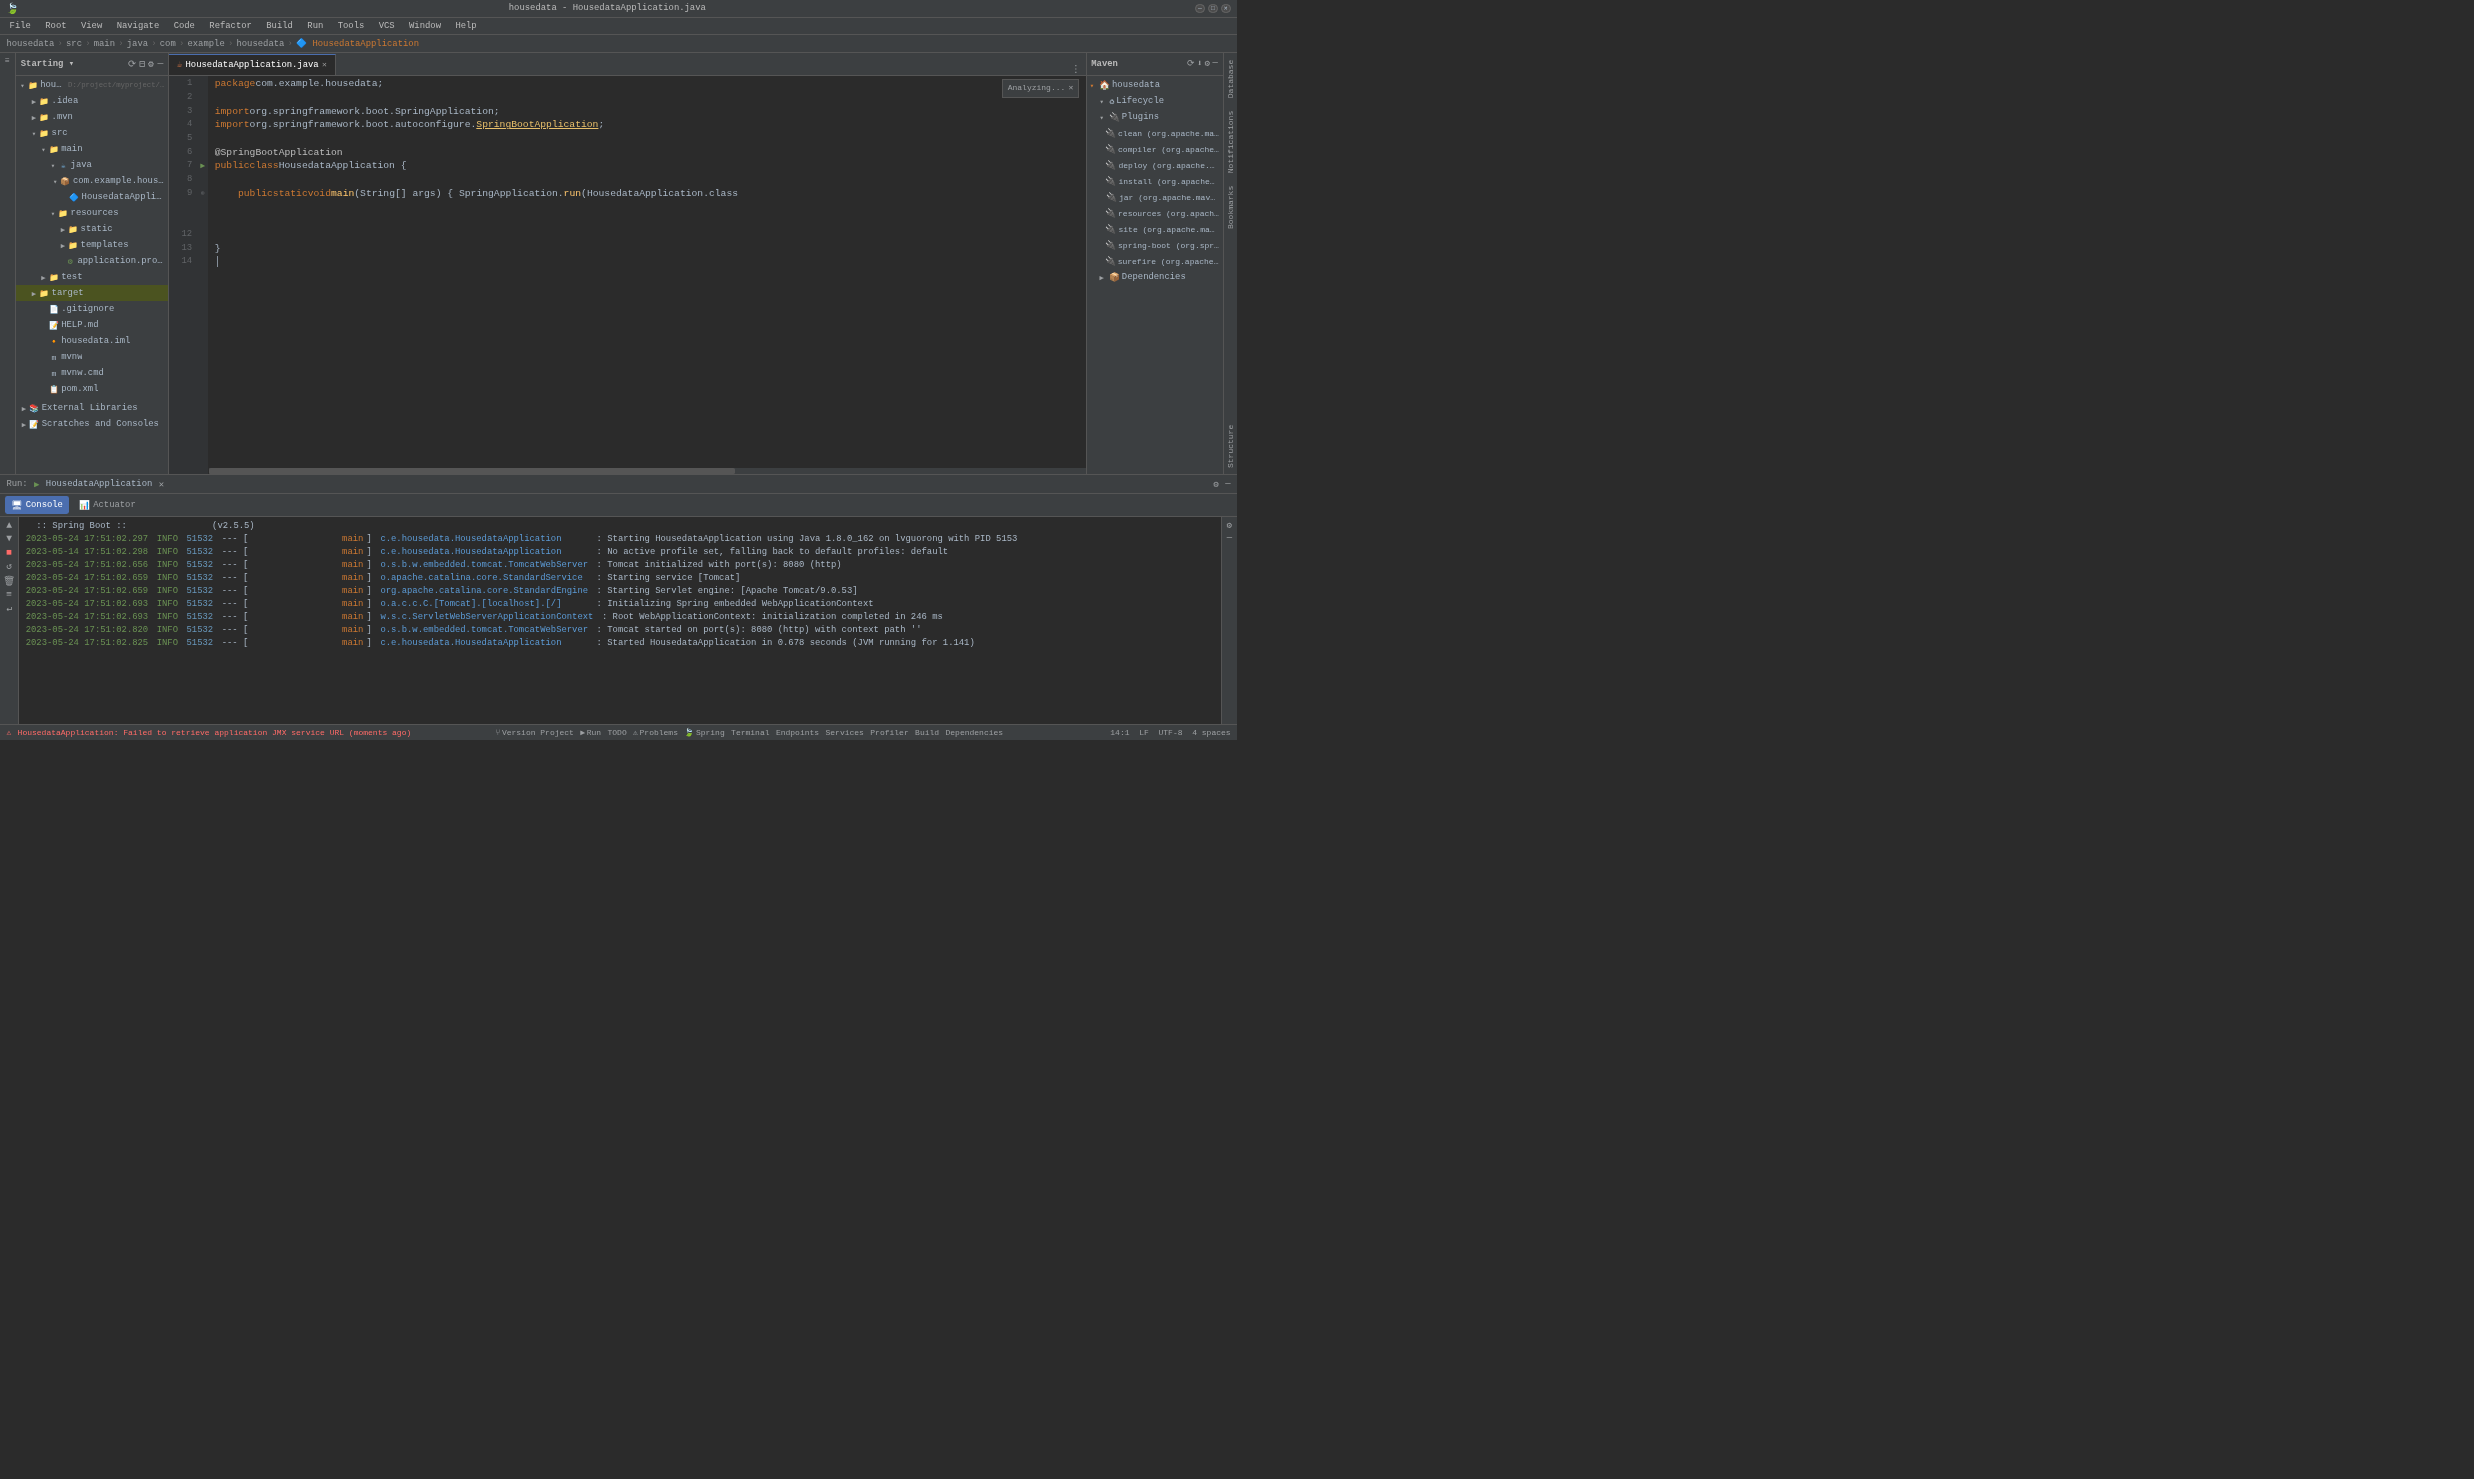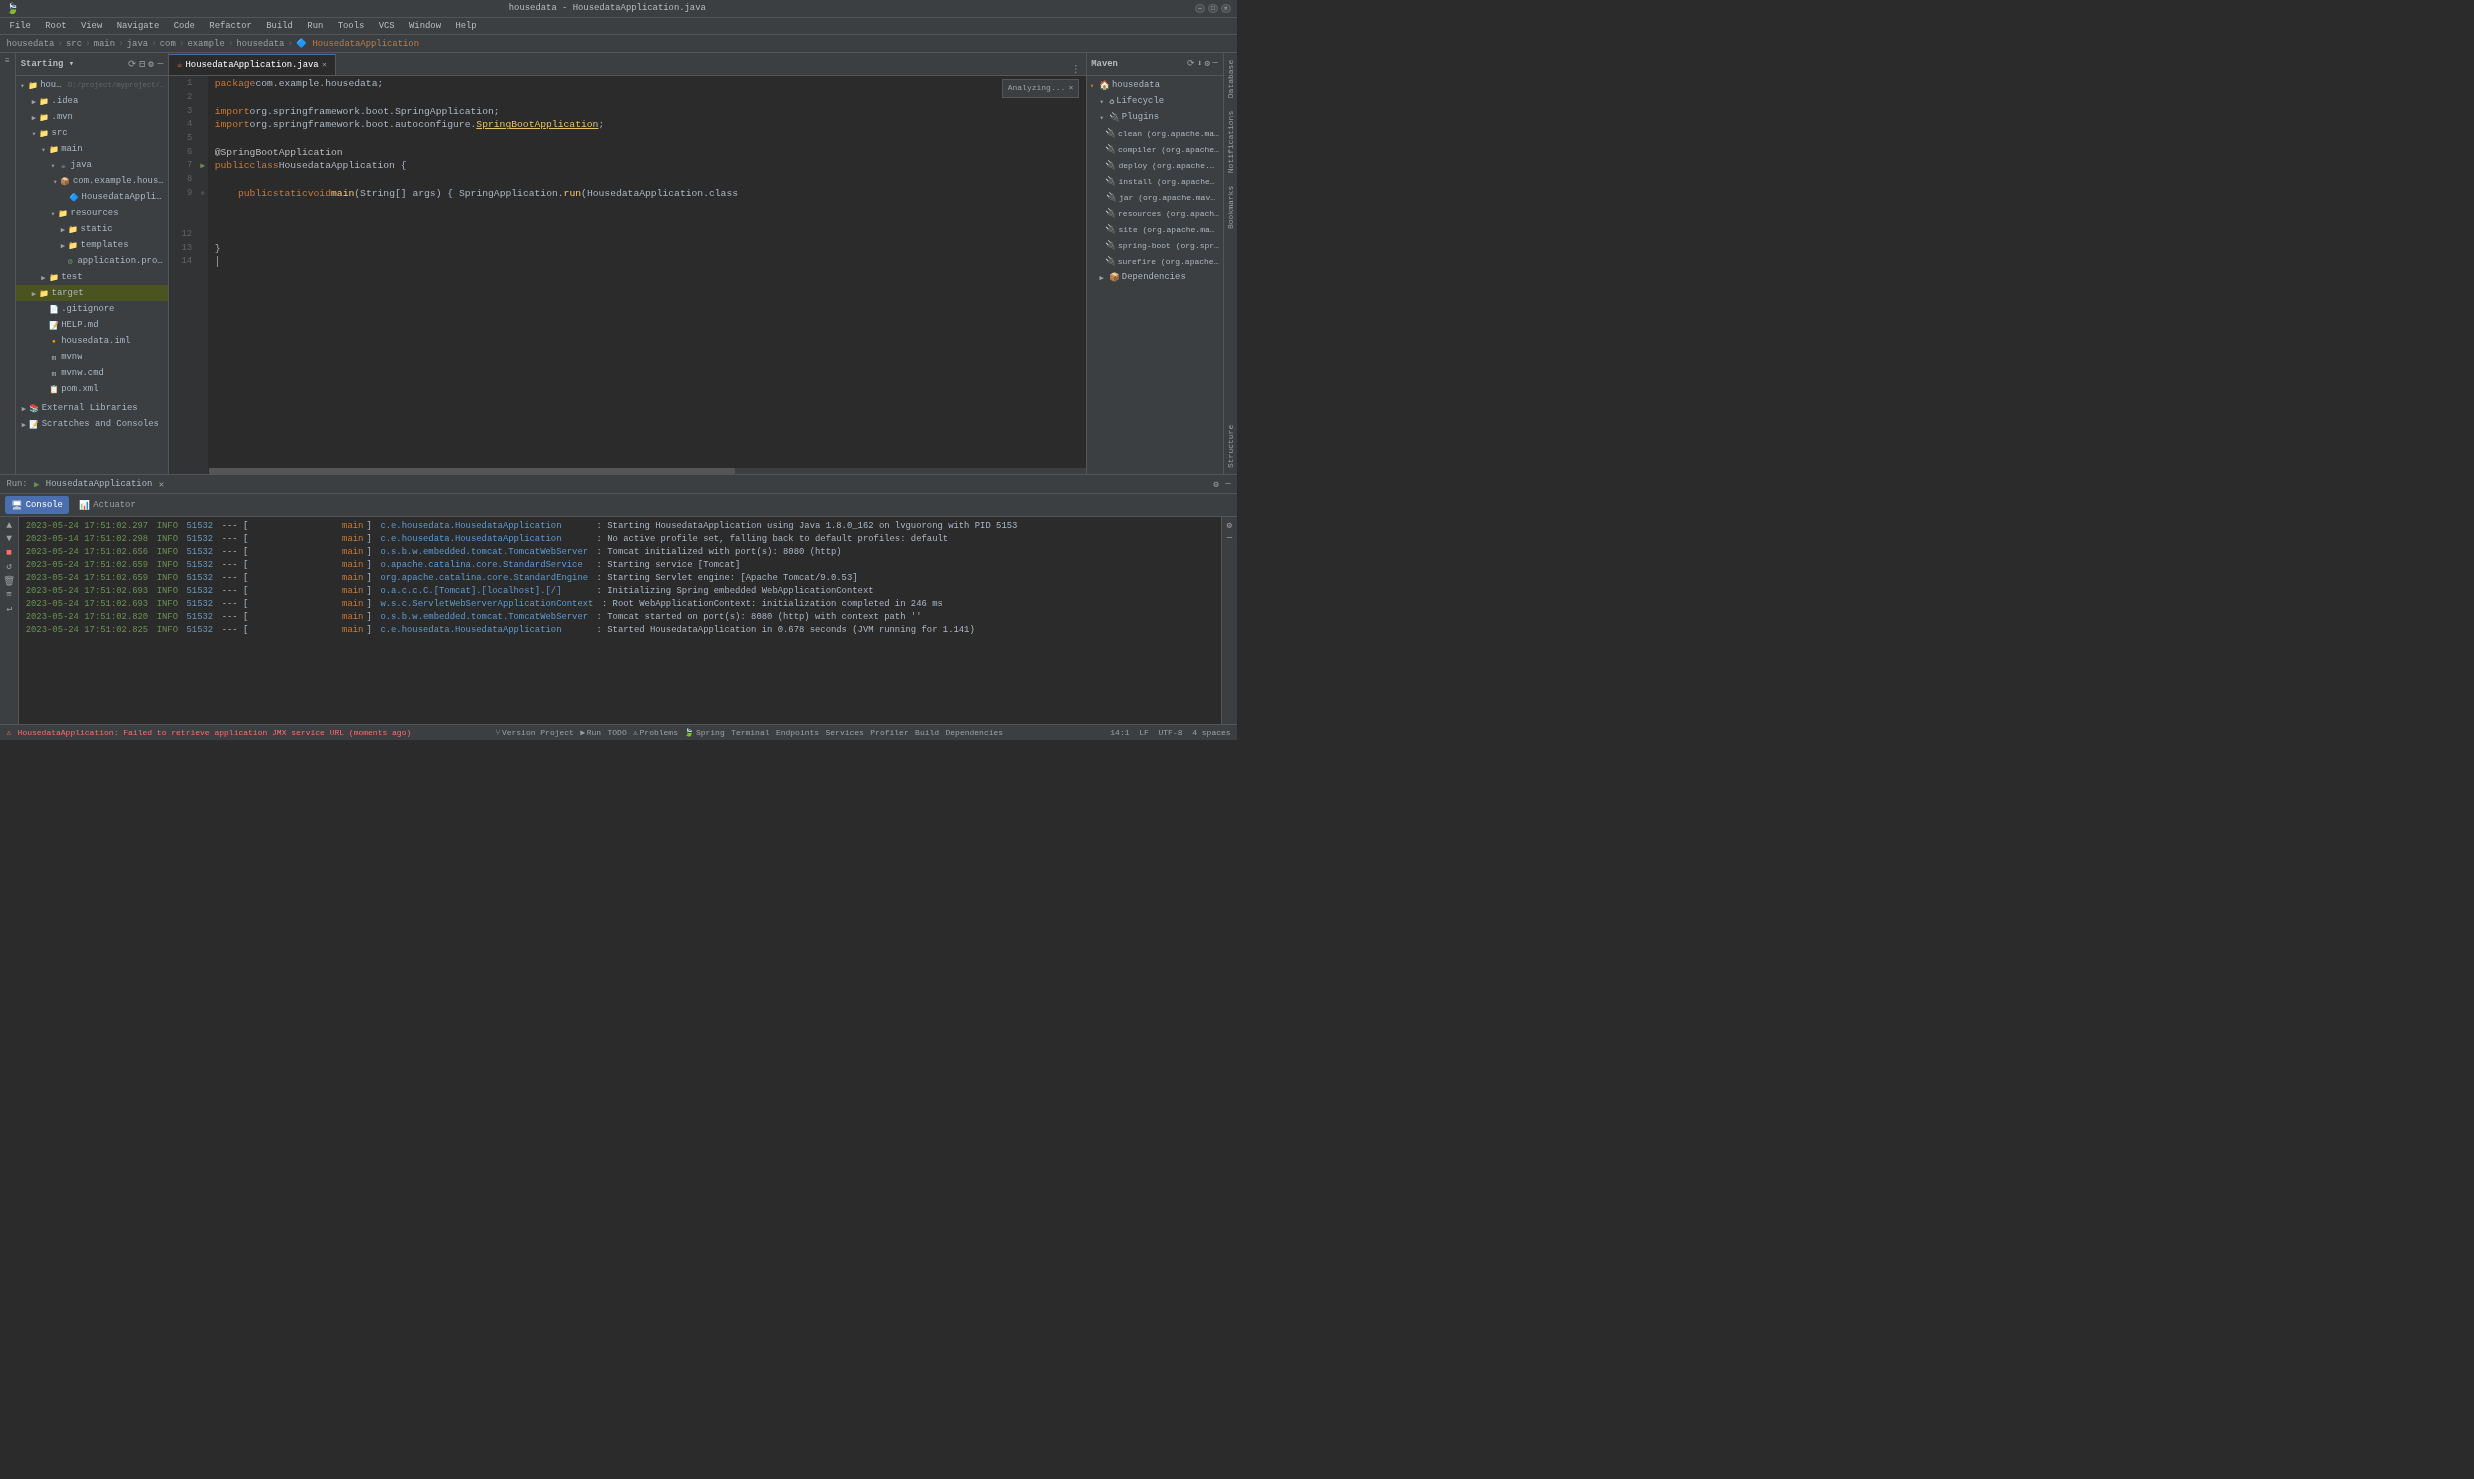--- a/index.html
+++ b/index.html
@@ -834,20 +834,23 @@
       <span class="console-icon-btn">▼</span>
       <span class="console-icon-btn" style="color:#ff6b68;">■</span>
       <span class="console-icon-btn">↺</span>
       <span class="console-icon-btn">🗑</span>
       <span class="console-icon-btn">≡</span>
       <span class="console-icon-btn">↵</span>
     </div>
 
     <div class="console-content">
       <div class="log-line">
+        <span class="log-spring">  :: Spring Boot ::                (v2.5.5)</span>
+      </div>
+      <div class="log-line">
         <span class="log-date">2023-05-24 17:51:02.297</span>
         <span style="color:#6a9153;"> INFO </span>
         <span style="color:#6897bb;">51532</span>
         <span> --- [</span>
         <span class="log-thread">                 main</span>
         <span>] </span>
         <span class="log-class-link">c.e.housedata.HousedataApplication     </span>
         <span> : Starting HousedataApplication using Java 1.8.0_162 on lvguorong with PID 5153</span>
       </div>
       <div class="log-line">

